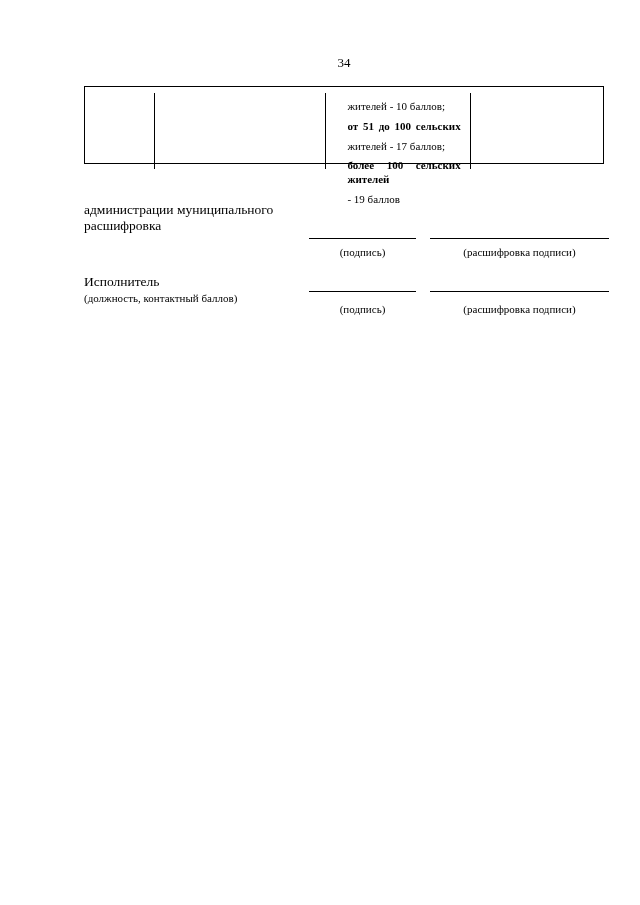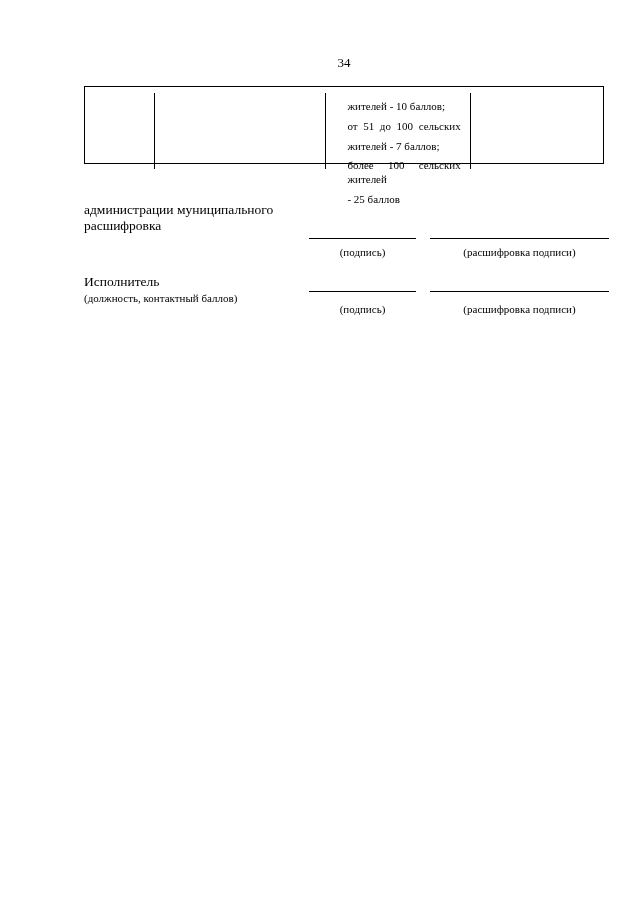--- a/index.html
+++ b/index.html
@@ -9,21 +9,21 @@
 
   .page-number { position:absolute; top:31px; left:0; width:640px; text-align:center; font-size:13px; }
 
   .table-fragment { position:absolute; left:60px; top:62px; width:520px; height:78px; border:1px solid #000; display:flex;padding-left:37px; }
   .col { height:100%; border-right:1px solid #000; }
   .col-1 { width:32px; }
   .col-2 { width:191px; }
   .col-3 { width:157px; padding:1px 3px 0 3px; font-size:11px; line-height:13.8px; }
   .col-4 { width:137px; border-right:none; }
   .cell-line { white-space:nowrap; overflow:hidden; }
-  .cell-line.just { white-space:normal; text-align:justify; text-align-last:justify; }
+  .cell-line.just { white-space:normal; text-align:justify; text-align-last:justify;font-weight:bold; }
 
   .sig-title { position:absolute; left:60px; font-size:13.5px; line-height:16.2px; }
   .sig-sub { position:absolute; left:60px; font-size:11px; }
 
   .sig-line { position:absolute; border-bottom:1px solid #000; height:1px; }
   .sig-caption { position:absolute; font-size:11px; text-align:center; }
 
   .t163 { top:162px; }
   .t179 { top:178px; }
   .t195 { top:194px; }
@@ -34,23 +34,23 @@
 <div class="page">
 
   <div class="page-number">34</div>
 
   <div class="table-fragment">
     <div class="col col-1"></div>
     <div class="col col-2"></div>
     <div class="col col-3">
       <div class="cell-line">жителей - 10 баллов;</div>
       <div class="cell-line just">от 51 до 100 сельских</div>
-      <div class="cell-line">жителей - 7 баллов;</div>
+      <div class="cell-line">жителей - 17 баллов;</div>
       <div class="cell-line just">более 100 сельских жителей</div>
-      <div class="cell-line">- 25 баллов</div>
+      <div class="cell-line">- 19 баллов</div>
     </div>
     <div class="col col-4"></div>
   </div>
 
   <div class="sig-title t179">администрации муниципального</div>
   <div class="sig-title t195">расшифровка</div>
 
   <div class="sig-line" style="left:285px; top:214px; width:107px;"></div>
   <div class="sig-line" style="left:406px; top:214px; width:179px;"></div>
   <div class="sig-caption" style="left:285px; top:222px; width:107px;">(подпись)</div>

